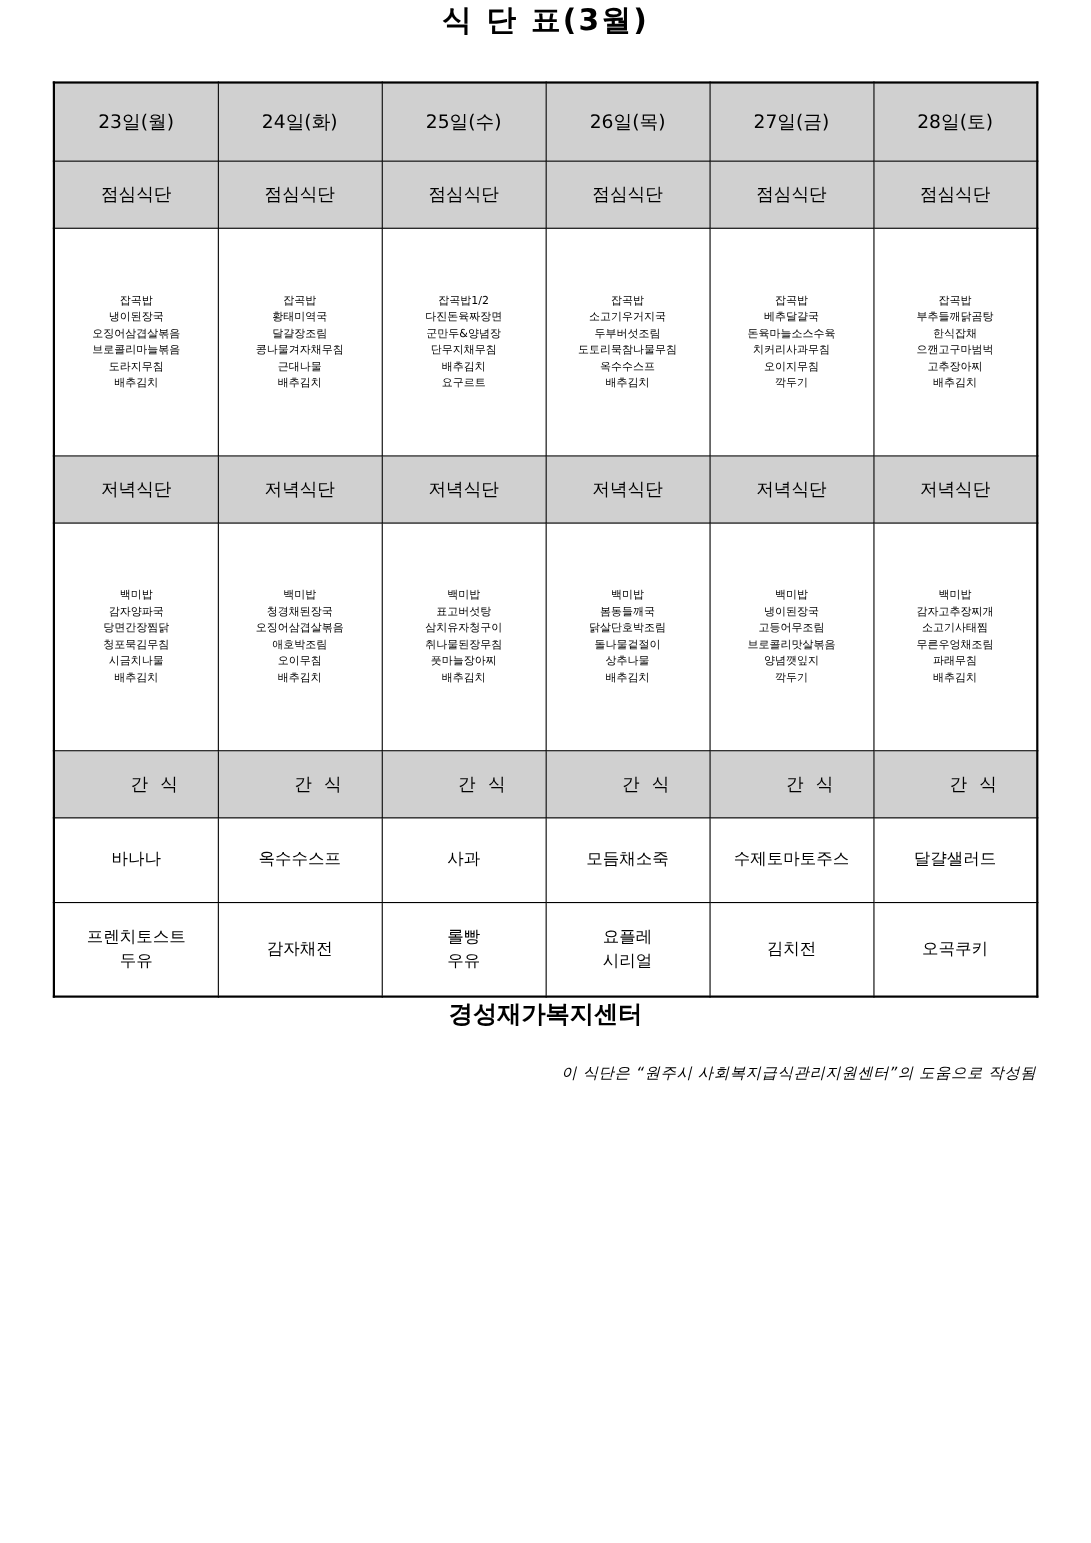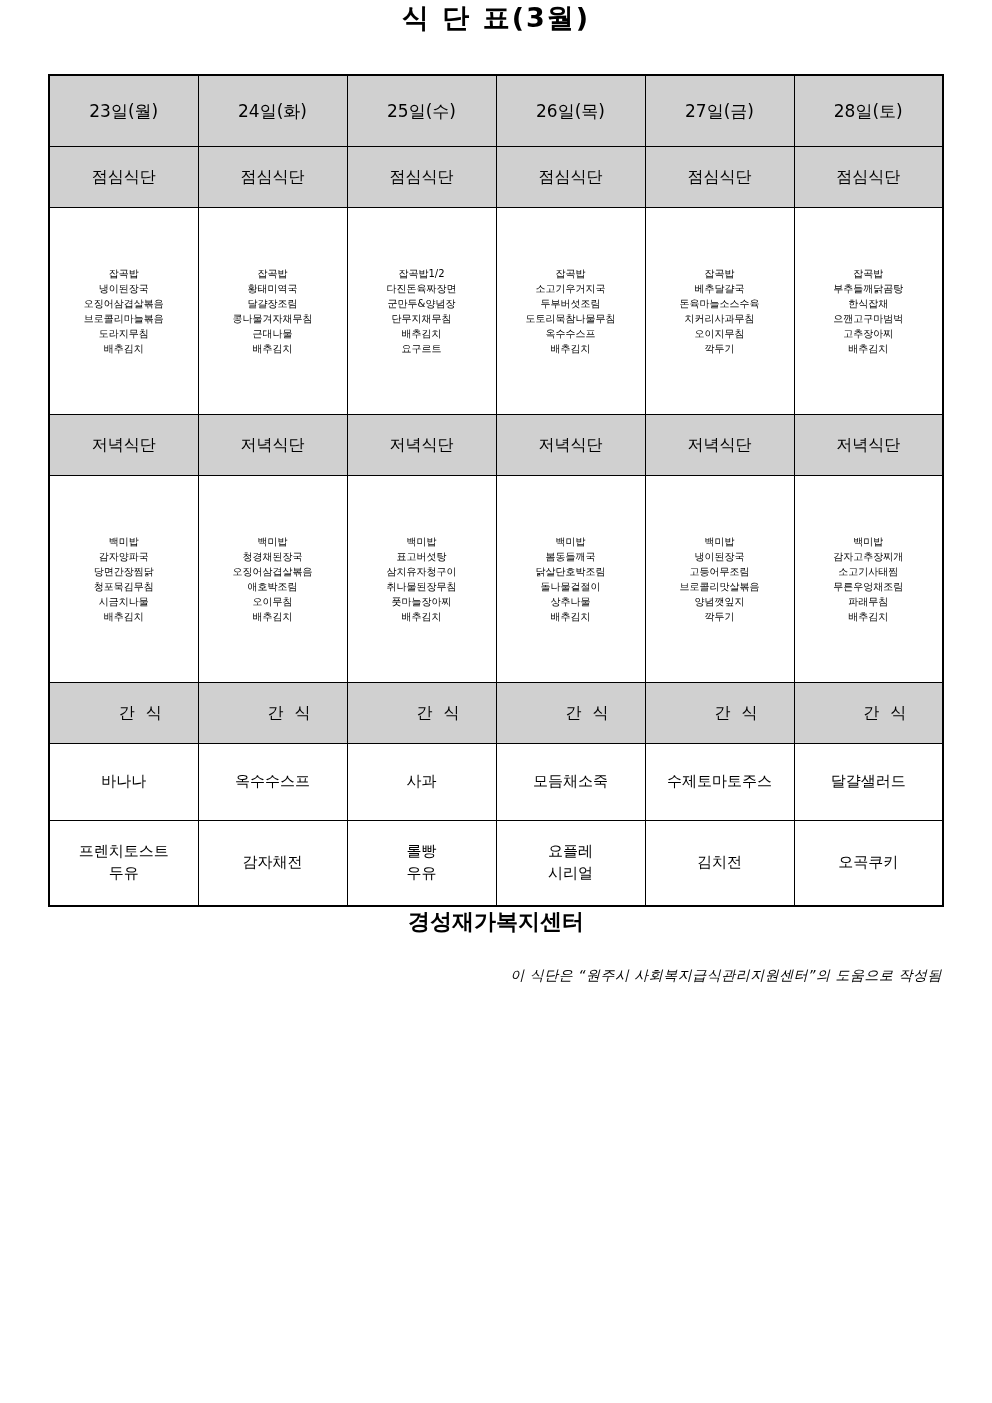--- a/index.html
+++ b/index.html
@@ -64,20 +64,21 @@
   }
   tr.meal td {
     height: 190px;
     font-size: 10px;
     line-height: 1.5;
     padding: 8px 5px;
   }
   tr.snack-row td {
     height: 64px;
     font-size: 15px;
+    font-family: Liberation Mono, monospace;
   }
   tr.snack-row2 td {
     height: 72px;
     font-size: 15px;
     line-height: 1.45;
   }
   .center-name {
     text-align: center;
     font-size: 22px;
     font-weight: bold;

